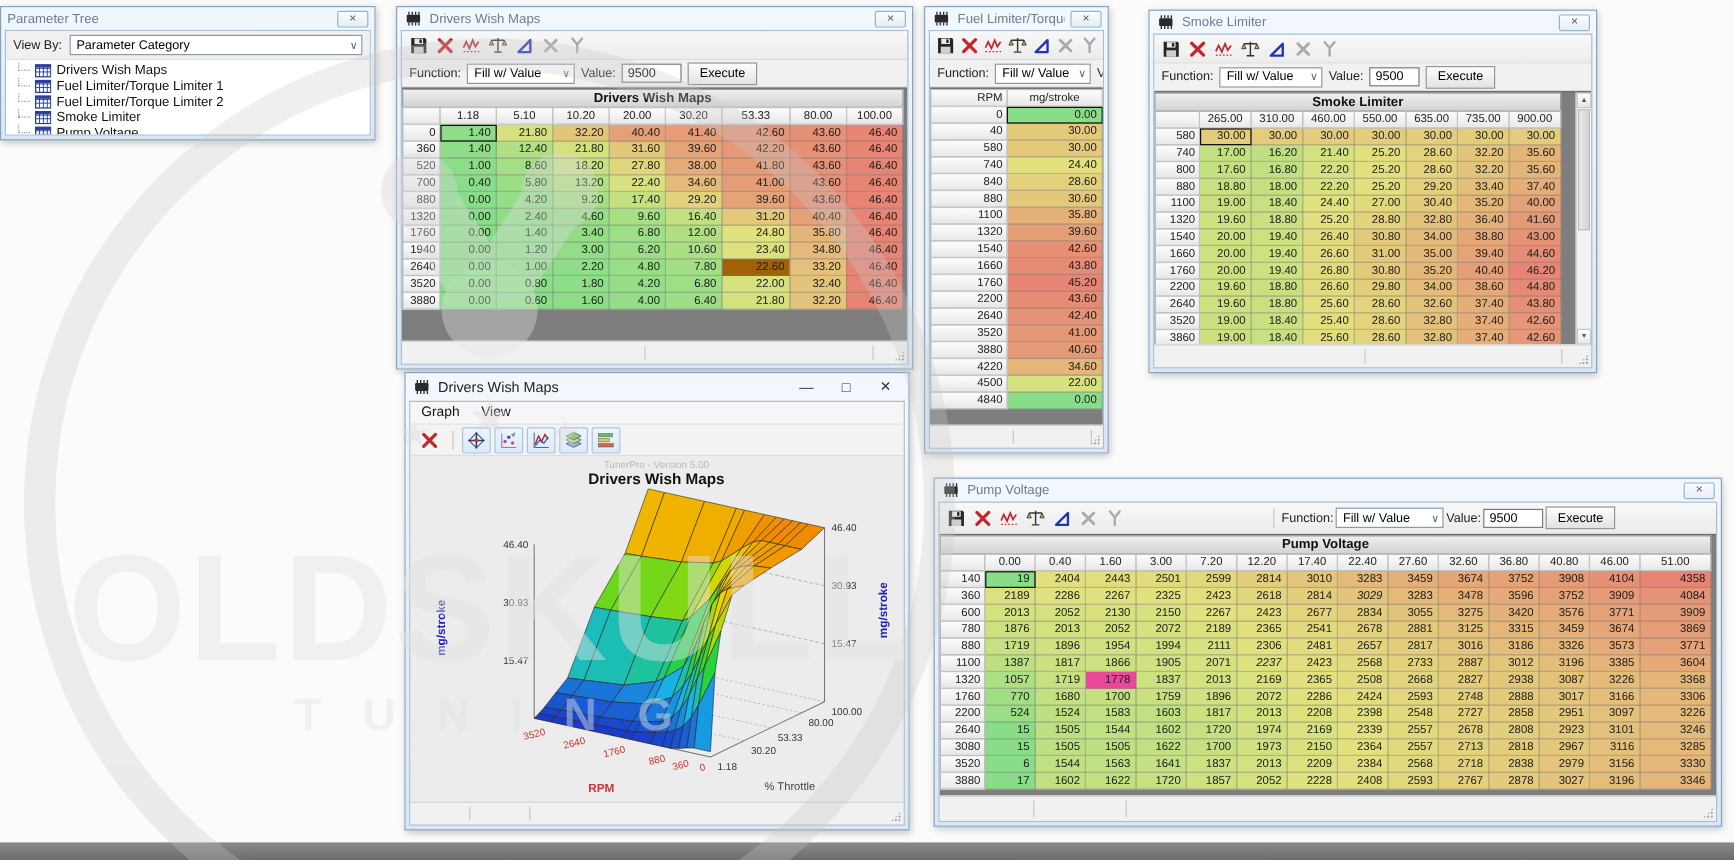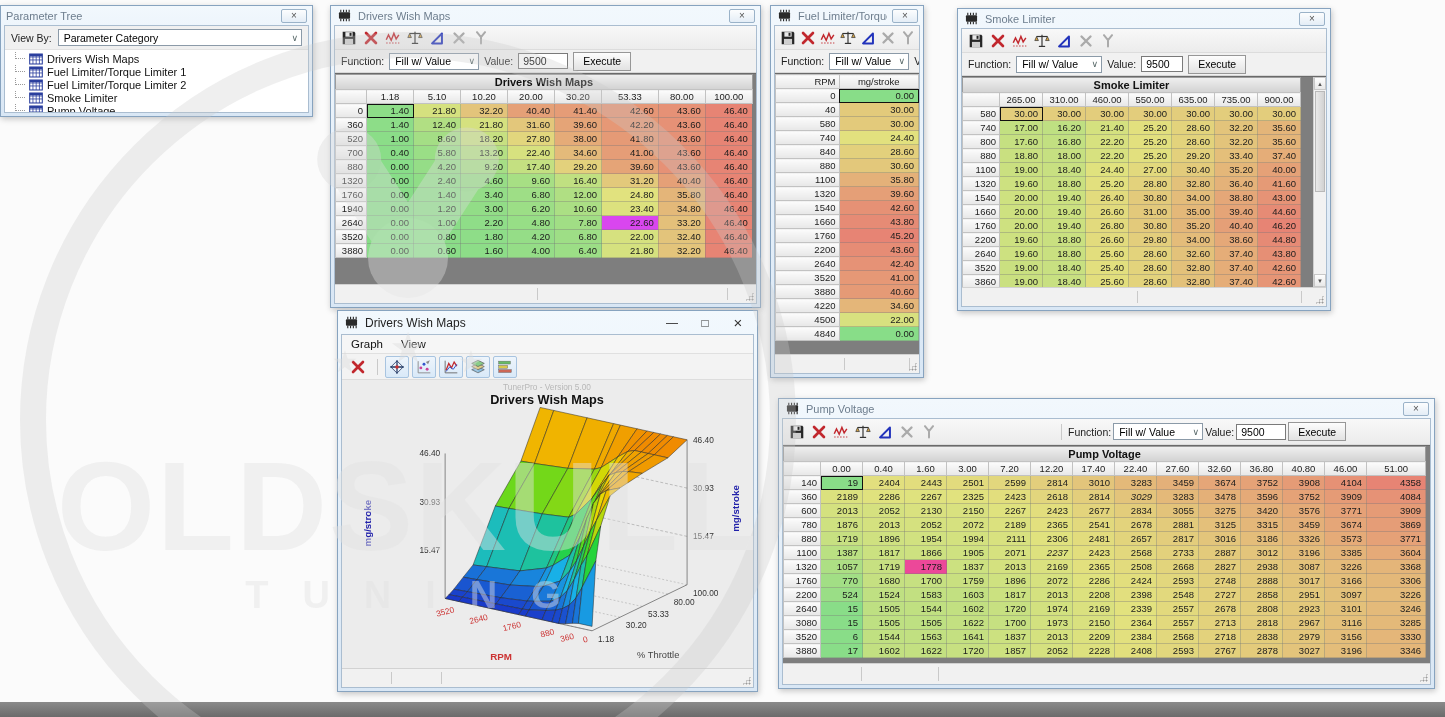--- a/index.html
+++ b/index.html
@@ -396,21 +396,21 @@
               <td style="background: rgb(228, 185, 121);">34.80</td>
               <td style="background: rgb(231, 132, 116);">46.40</td>
             </tr>
             <tr>
               <th class="rowhead">2640</th>
               <td style="background: rgb(136, 221, 136);">0.00</td>
               <td style="background: rgb(139, 221, 136);">1.00</td>
               <td style="background: rgb(143, 221, 136);">2.20</td>
               <td style="background: rgb(151, 222, 134);">4.80</td>
               <td style="background: rgb(161, 222, 133);">7.80</td>
-              <td style="background: #d946ef; padding-left: 28px;">22.60</td>
+              <td style="background: #a16207; padding-left: 28px;">22.60</td>
               <td style="background: rgb(228, 192, 122);">33.20</td>
               <td style="background: rgb(231, 132, 116);">46.40</td>
             </tr>
             <tr>
               <th class="rowhead">3520</th>
               <td style="background: rgb(136, 221, 136);">0.00</td>
               <td style="background: rgb(139, 221, 136);">0.80</td>
               <td style="background: rgb(142, 221, 136);">1.80</td>
               <td style="background: rgb(149, 221, 135);">4.20</td>
               <td style="background: rgb(158, 222, 134);">6.80</td>

